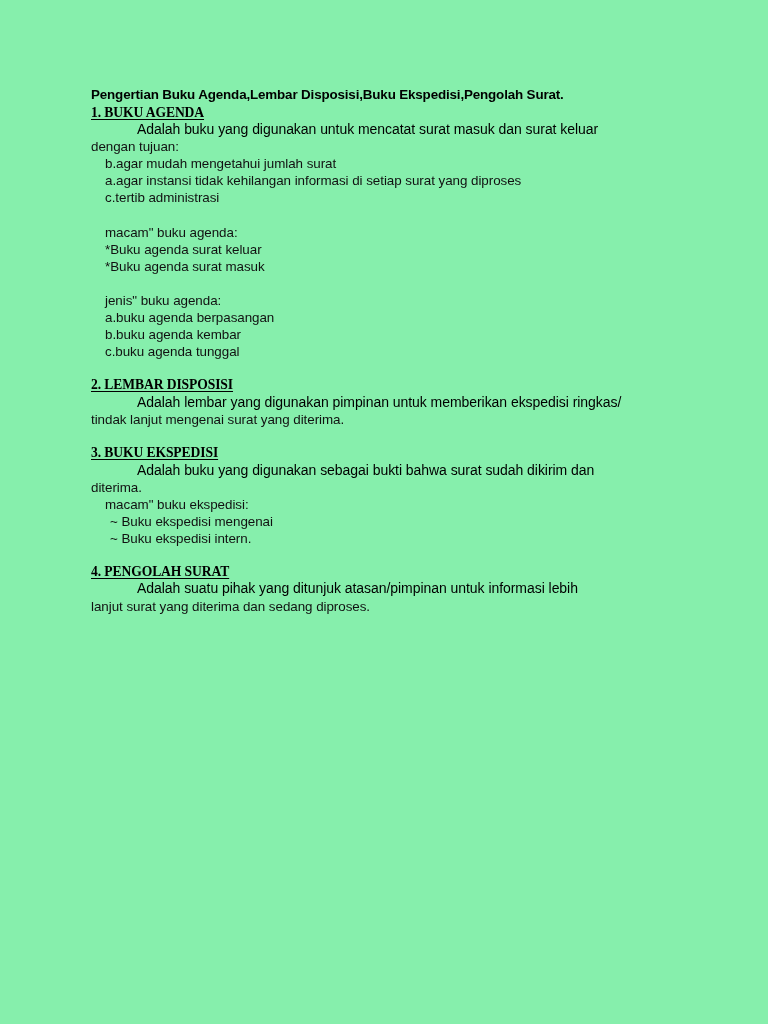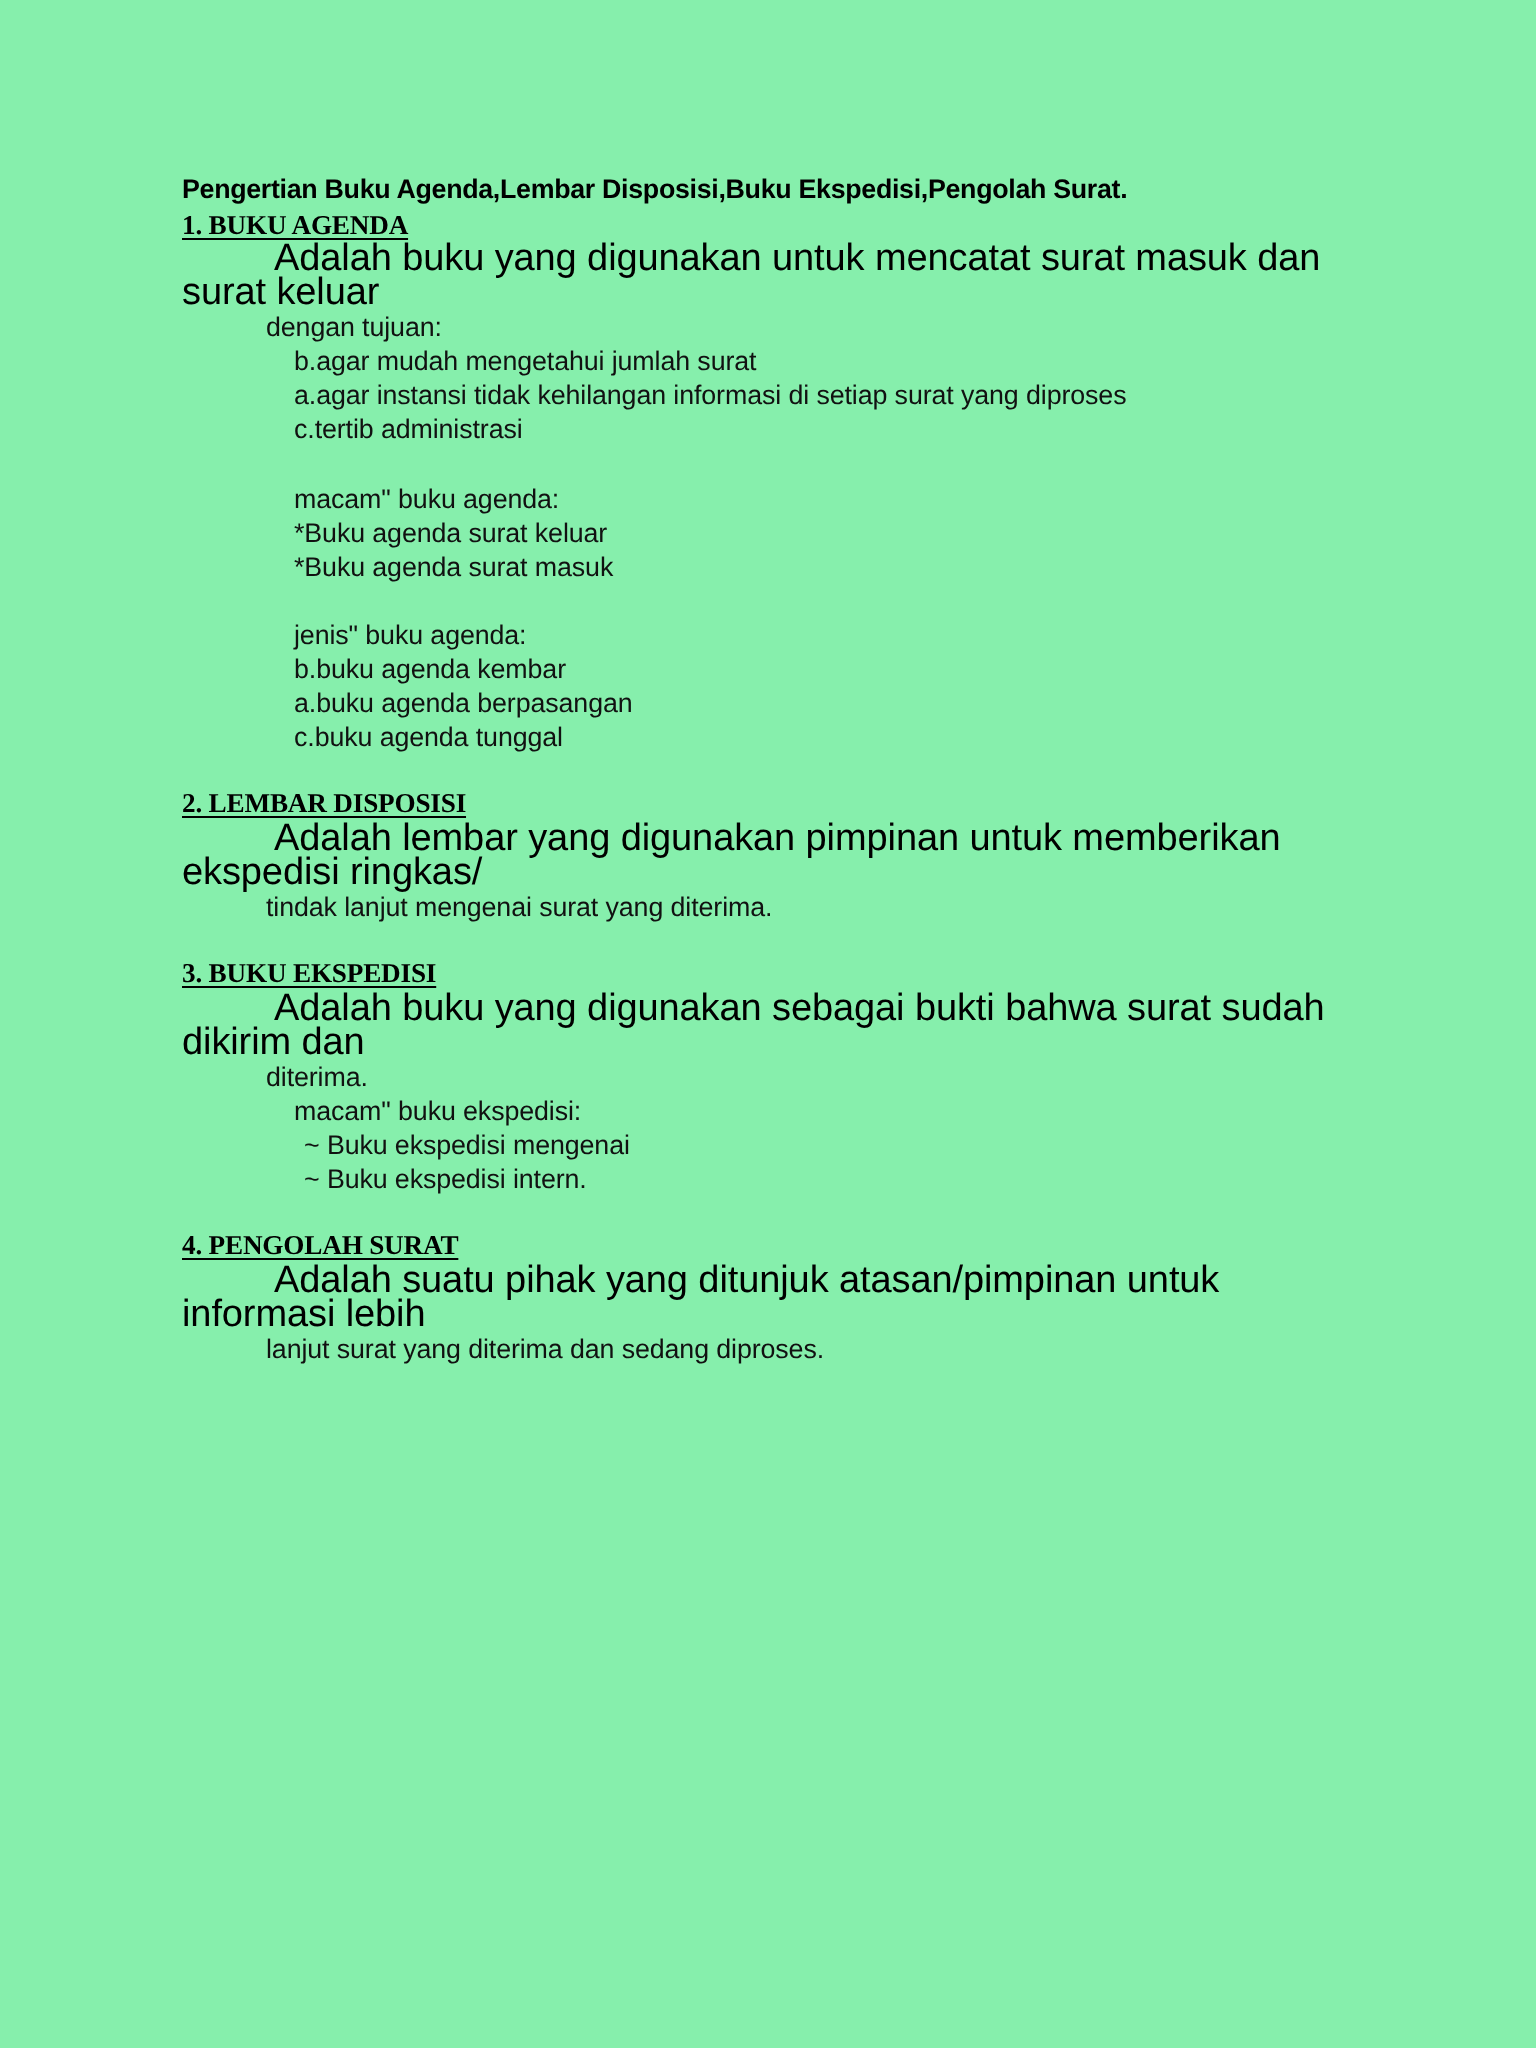--- a/index.html
+++ b/index.html
@@ -34,21 +34,20 @@
     width: 586px;
   }
 
   
   .line {
     font-size: 13.4px;
     line-height: 17.1px;
     letter-spacing: -0.05px;
     white-space: pre-wrap;
     color: #111111;
-    margin-left: 42px;
   }
 
   
   .doc-title {
     font-size: 13.4px;
     line-height: 17.5px;
     font-weight: bold;
     letter-spacing: -0.15px;
     white-space: pre-wrap;
   }
@@ -69,21 +68,21 @@
     text-decoration-thickness: 1.4px;
   }
   .section-heading .ttl {
     text-decoration: underline;
     text-underline-offset: 2px;
     text-decoration-thickness: 1.4px;
   }
 
   
   .para {
-    font-size: 19px;
+    font-size: 14px;
     line-height: 17.1px;
     letter-spacing: -0.05px;
     white-space: pre-wrap;
     text-indent: 0;
   }
   .para .tab {
     display: inline-block;
     width: 46px;
   }
 
@@ -114,22 +113,22 @@
 
     <div class="gap-line"></div>
 
     <div class="line indent-1">macam" buku agenda:</div>
     <div class="line indent-1">*Buku agenda surat keluar</div>
     <div class="line indent-1">*Buku agenda surat masuk</div>
 
     <div class="gap-line"></div>
 
     <div class="line indent-1">jenis" buku agenda:</div>
+    <div class="line indent-1">a.buku agenda berpasangan</div>
     <div class="line indent-1">b.buku agenda kembar</div>
-    <div class="line indent-1">a.buku agenda berpasangan</div>
     <div class="line indent-1">c.buku agenda tunggal</div>
 
     <div class="gap-md"></div>
 
     <div class="section-heading"><span class="num">2.</span><span class="ttl"> LEMBAR DISPOSISI</span></div>
 
     <div class="para"><span class="tab"></span><span>Adalah lembar yang digunakan pimpinan untuk memberikan ekspedisi ringkas/</span></div>
     <div class="line">tindak lanjut mengenai surat yang diterima.</div>
 
     <div class="gap-md"></div>

